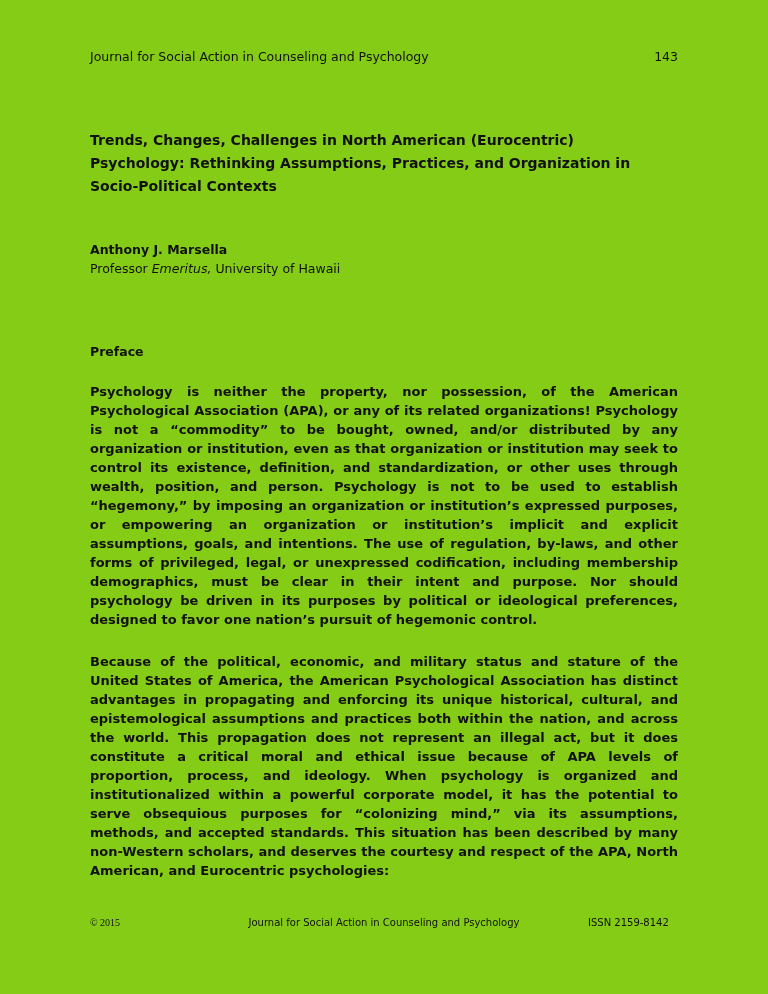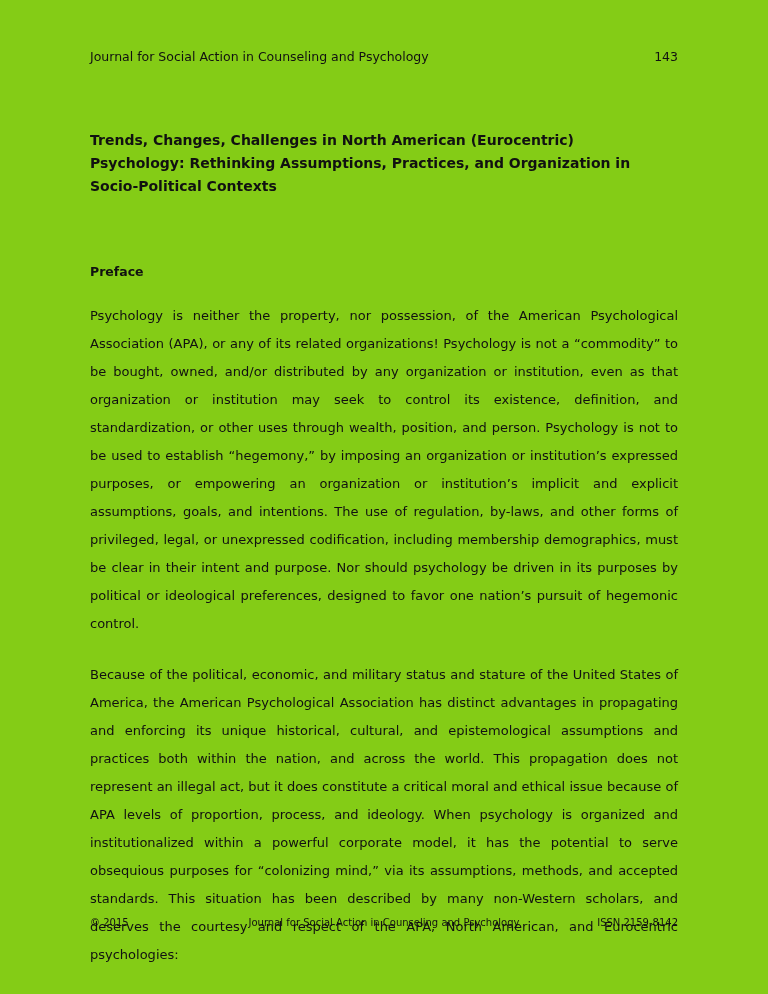--- a/index.html
+++ b/index.html
@@ -39,53 +39,58 @@
   .italic { font-style: italic; }
   .section-heading {
     margin: 64px 0 0 0;
     font-size: 12.5px;
     font-weight: bold;
     line-height: 19px;
   }
   .body-para {
     margin: 21px 0 0 0;
     font-size: 13px;
-    line-height: 28px;
+    line-height: 19px;
     text-align: justify;
+    font-weight: bold;
   }
   .body-para + .body-para { margin-top: 23px; }
   .footer {
     position: absolute;
     left: 90px;
     right: 90px;
     top: 916px;
     display: flex;
     justify-content: space-between;
     align-items: baseline;
     font-size: 10px;
     line-height: 14px;
   }
   .footer .footer-center { flex: 1; text-align: center; }
-  .footer .footer-left  { min-width: 90px; text-align: left; }
-  .footer .footer-right { min-width: 90px; text-align: right; }
+  .footer .footer-left  { min-width: 90px; text-align: left; font-family: Liberation Serif, serif; }
+  .footer .footer-right { min-width: 90px; }
 </style>
 </head>
 <body>
 
 <div class="page">
 
   <div class="header">
     <div class="header-left">
       <div>Journal for Social Action in Counseling and Psychology</div>
     </div>
     <div class="page-number">143</div>
   </div>
 
   <h1 class="title">Trends, Changes, Challenges in North American (Eurocentric) Psychology: Rethinking Assumptions, Practices, and Organization in Socio-Political Contexts</h1>
 
+  <div class="author">
+    <div class="author-name">Anthony J. Marsella</div>
+    <div class="author-affiliation"><span>Professor </span><span class="italic">Emeritus,</span><span> University of Hawaii</span></div>
+  </div>
 
   <h2 class="section-heading">Preface</h2>
 
   <p class="body-para">Psychology is neither the property, nor possession, of the American Psychological Association (APA), or any of its related organizations!  Psychology is not a “commodity” to be bought, owned, and/or distributed by any organization or institution, even as that organization or institution may seek to control its existence, definition, and standardization, or other uses through wealth, position, and person. Psychology is not to be used to establish “hegemony,” by imposing an organization or institution’s expressed purposes, or empowering an organization or institution’s implicit and explicit assumptions, goals, and intentions.  The use of regulation, by-laws, and other forms of privileged, legal, or unexpressed codification, including membership demographics, must be clear in their intent and purpose. Nor should psychology be driven in its purposes by political or ideological preferences, designed to favor one nation’s pursuit of hegemonic control.</p>
   <p class="body-para">Because of the political, economic, and military status and stature of the United States of America, the American Psychological Association has distinct advantages in propagating and enforcing its unique historical, cultural, and epistemological assumptions and practices both within the nation, and across the world. This propagation does not represent an illegal act, but it does constitute a critical moral and ethical issue because of APA levels of proportion, process, and ideology. When psychology is organized and institutionalized within a powerful corporate model, it has the potential to serve obsequious purposes for “colonizing mind,” via its assumptions, methods, and accepted standards. This situation has been described by many non-Western scholars, and deserves the courtesy and respect of the APA, North American, and Eurocentric psychologies:</p>
 
   <div class="footer">
     <div class="footer-left">© 2015</div>
     <div class="footer-center">Journal for Social Action in Counseling and Psychology</div>
     <div class="footer-right">ISSN 2159-8142</div>

